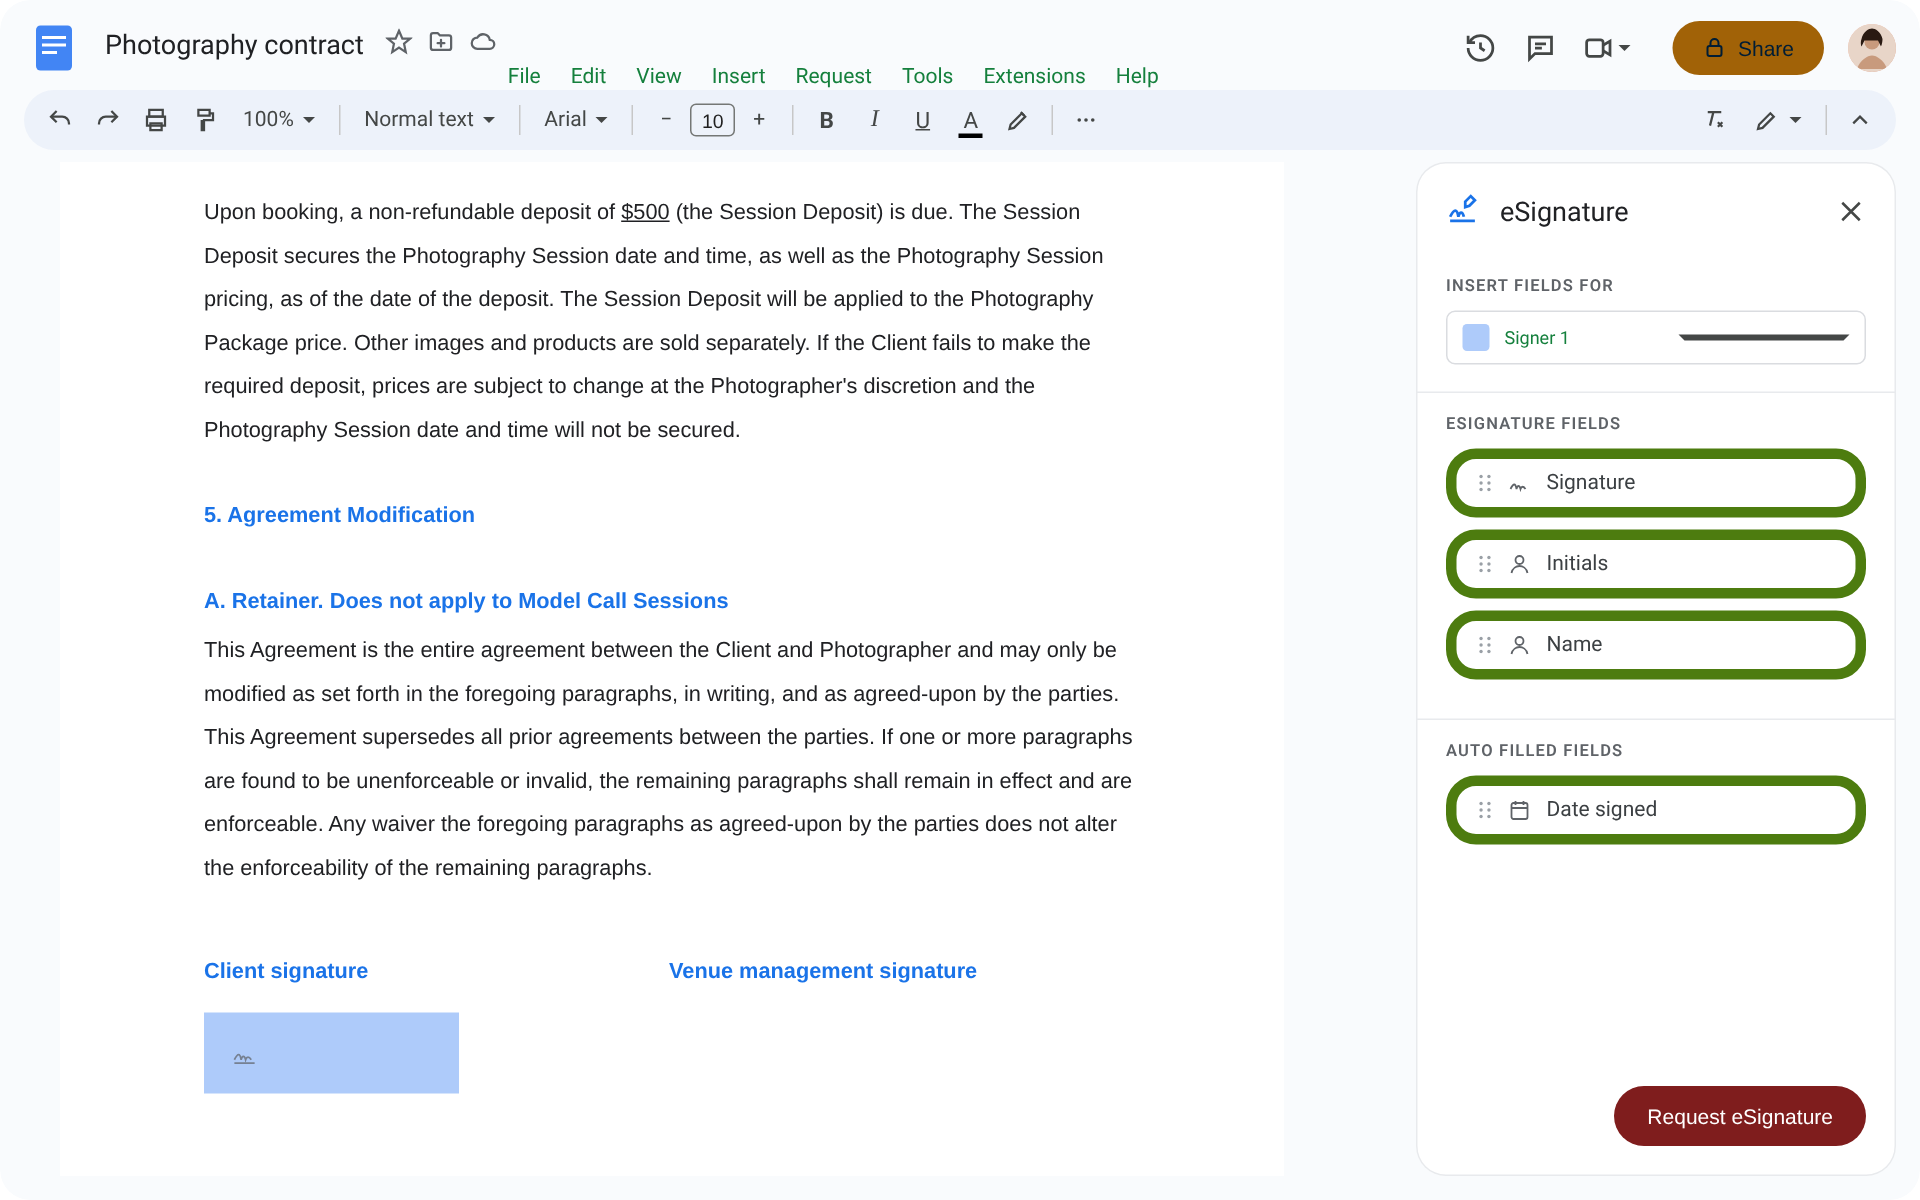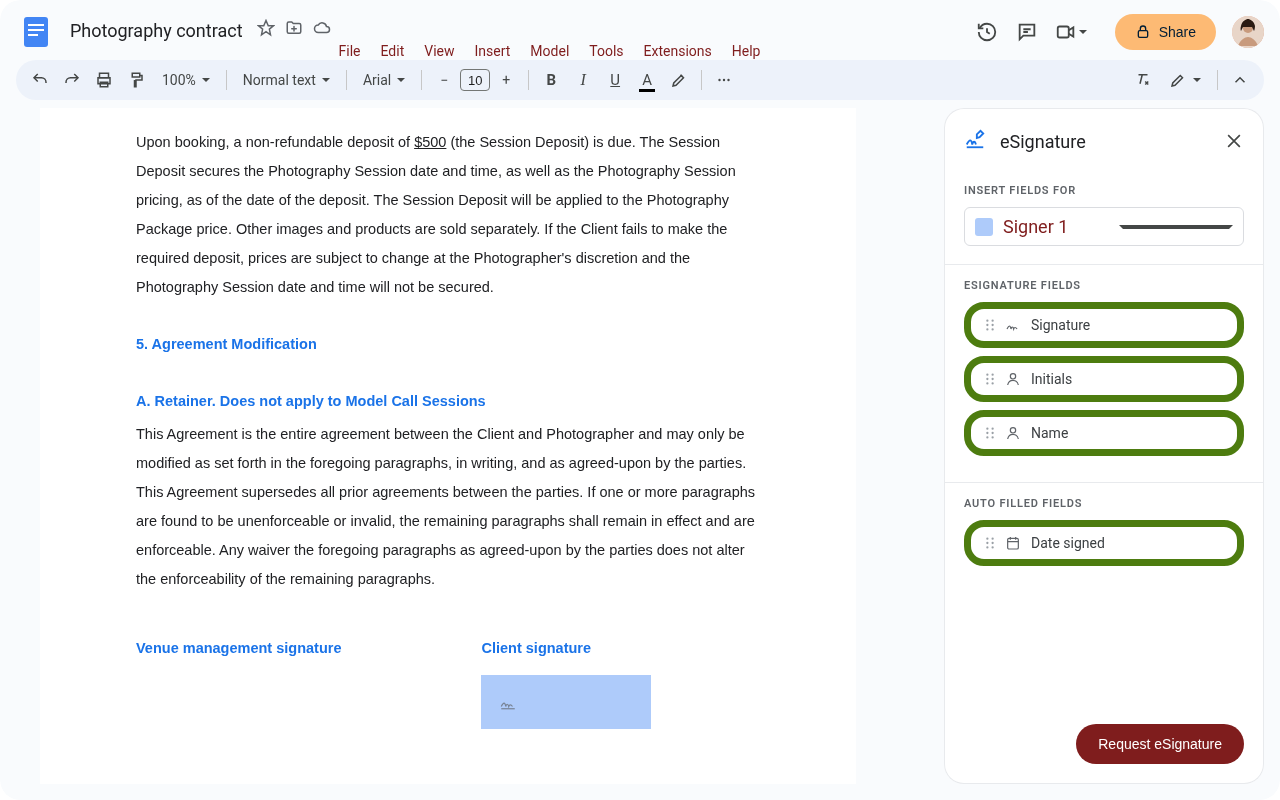--- a/index.html
+++ b/index.html
@@ -9,25 +9,25 @@
 
 .header { display: flex; align-items: center; padding: 8px 16px 0 16px; height: 56px; }
 .logo { width: 40px; height: 40px; display: flex; align-items: center; justify-content: center; margin-right: 8px; }
 .logo svg { width: 36px; height: 36px; }
 .title-block { display: flex; flex-direction: row; flex: 1; }
 .title-row { display: flex; align-items: center; gap: 8px; height: 24px; }
 .doc-title { font-size: 18px; color: #202124; padding: 2px 6px; }
 .title-icons { display: flex; gap: 10px; align-items: center; color: #5f6368; }
 .title-icons span { cursor: pointer; }
 .menubar { display: flex; gap: 4px; height: 28px; align-items: center; }
-.menubar div { font-size: 14px; color: #7f1d1d; padding: 4px 8px; border-radius: 4px; cursor: pointer; margin-top: 38px; }
+.menubar div { font-size: 14px; color: #15803d; padding: 4px 8px; border-radius: 4px; cursor: pointer; margin-top: 38px; }
 .header-right { display: flex; align-items: center; gap: 16px; }
 .hr-icon { width: 24px; height: 24px; color: #444746; cursor: pointer; display: flex; align-items: center; justify-content: center; }
 .hr-icon.withdrop { width: 44px; justify-content: flex-start; gap: 2px; }
-.share-btn { display: flex; align-items: center; gap: 8px; background: #fdba74; color: #001d35; border: none; border-radius: 40px; padding: 10px 20px; font-size: 14px; font-weight: 500; cursor: pointer; }
+.share-btn { display: flex; align-items: center; gap: 8px; background: #a16207; color: #001d35; border: none; border-radius: 40px; padding: 10px 20px; font-size: 14px; font-weight: 500; cursor: pointer; }
 .avatar { width: 32px; height: 32px; border-radius: 50%; background: linear-gradient(135deg, #f4c7b6, #dba993); display:flex; align-items:center; justify-content:center; overflow:hidden; }
 .avatar svg { width: 32px; height: 32px; }
 
 
 .toolbar-wrap { padding: 4px 16px 8px 16px; }
 .toolbar { display: flex; align-items: center; gap: 4px; background: #edf2fa; border-radius: 24px; padding: 4px 10px; height: 40px; }
 .tb { width: 28px; height: 28px; display: flex; align-items: center; justify-content: center; color: #444746; cursor: pointer; border-radius: 4px; font-size: 14px; }
 .tb.wide { width: auto; padding: 0 8px; gap: 6px; }
 .tb-sep { width: 1px; height: 20px; background: #c7c7c7; margin: 0 4px; }
 .font-size-box { display: flex; align-items: center; gap: 2px; }
@@ -56,21 +56,21 @@
 
 .side-panel { width: 320px; background: #fff; border-radius: 20px; display: flex; flex-direction: column; box-shadow: 0 0 0 1px #e8eaed inset; }
 .sp-header { display: flex; align-items: center; padding: 20px 20px 16px 20px; gap: 14px; }
 .sp-header .sp-icon { color: #1a73e8; }
 .sp-title { font-size: 18px; color: #202124; flex: 1; }
 .sp-close { width: 20px; height: 20px; cursor: pointer; color: #444746; }
 .sp-section { padding: 0 20px 18px 20px; border-bottom: 1px solid #e8eaed; }
 .sp-label { font-size: 11px; letter-spacing: 0.8px; color: #5f6368; font-weight: 600; margin: 14px 0 10px 0; }
 .signer-select { display: flex; align-items: center; gap: 10px; border: 1px solid #dadce0; border-radius: 6px; padding: 8px 10px; cursor: pointer; }
 .swatch { width: 18px; height: 18px; background: #aecbfa; border-radius: 3px; }
-.signer-select span { flex: 1; font-size: 18px; color: #7f1d1d; }
+.signer-select span { flex: 1; font-size: 12px; color: #15803d; }
 .field-chip { display: flex; align-items: center; gap: 10px; border: 7px solid #4d7c0f; border-radius: 20px; padding: 8px 14px; margin-bottom: 8px; cursor: grab; font-size: 14px; color: #3c4043; }
 .drag-handle { color: #9aa0a6; display:flex; }
 .chip-icon { color: #5f6368; width: 16px; display:flex; justify-content:center; }
 .sp-spacer { flex: 1; }
 .request-btn { margin: 16px 20px 20px auto; background: #7f1d1d; color: #fff; border: none; border-radius: 24px; padding: 12px 22px; font-size: 14px; font-weight: 500; cursor: pointer; align-self: flex-end; }
 
 svg { flex-shrink: 0; }
 </style>
 </head>
 <body>
@@ -100,21 +100,21 @@
           <span><svg width="18" height="18" viewBox="0 0 24 24" fill="none" stroke="#5f6368" stroke-width="2">
                 <path d="M7 18a5 5 0 010-10 6 6 0 0111 2 4 4 0 010 8H7z"></path>
               </svg></span>
         </div>
       </div>
       <div class="menubar">
         <div>File</div>
         <div>Edit</div>
         <div>View</div>
         <div>Insert</div>
-        <div>Model</div>
+        <div>Request</div>
         <div>Tools</div>
         <div>Extensions</div>
         <div>Help</div>
       </div>
     </div>
     <div class="header-right">
       <div class="hr-icon">
           <svg viewBox="0 0 24 24" width="22" height="22" fill="none" stroke="currentColor" stroke-width="2">
             <path d="M3 12a9 9 0 109-9 9 9 0 00-8 5"></path>
             <path d="M3 3v5h5"></path>
@@ -244,30 +244,30 @@
     <div class="doc-area">
       <div class="page">
         <p>
           <span>Upon booking, a non-refundable deposit of </span><span class="amount">$500</span><span> (the Session Deposit) is due. The Session Deposit secures the Photography Session date and time, as well as the Photography Session pricing, as of the date of the deposit. The Session Deposit will be applied to the Photography Package price. Other images and products are sold separately. If the Client fails to make the required deposit, prices are subject to change at the Photographer's discretion and the Photography Session date and time will not be secured.</span>
         </p>
         <h3>5. Agreement Modification</h3>
         <h4>A. Retainer.  Does not apply to Model Call Sessions</h4>
         <p>This Agreement is the entire agreement between the Client and Photographer and may only be modified as set forth in the foregoing paragraphs, in writing, and as agreed-upon by the parties.  This Agreement supersedes all prior agreements between the parties. If one or more paragraphs are found to be unenforceable or invalid, the remaining paragraphs shall remain in effect and are enforceable. Any waiver the foregoing paragraphs as agreed-upon by the parties does not alter the enforceability of the remaining paragraphs.</p>
         <div class="sig-row">
           <div>
-            <div class="sig-label">Venue management signature</div>
-          </div>
-          <div>
             <div class="sig-label">Client signature</div>
             <div class="sig-field">
               <svg viewBox="0 0 24 24" fill="none" stroke="#5f6368" stroke-width="1.6">
                   <path d="M3 18c3-6 5-6 6 0 1-4 3-4 4 0 1-3 3-3 5 0"></path>
                   <path d="M3 21h18"></path>
                 </svg>
             </div>
+          </div>
+          <div>
+            <div class="sig-label">Venue management signature</div>
           </div>
         </div>
       </div>
     </div>
 
     <div class="side-panel">
       <div class="sp-header">
         <span class="sp-icon"><svg width="22" height="22" viewBox="0 0 24 24" fill="none" stroke="currentColor" stroke-width="2">
               <path d="M3 18c3-6 5-6 6 0 1-4 3-4 4 0"></path>
               <path d="M14 7l4-4 3 3-4 4-3 1 0-4z"></path>

